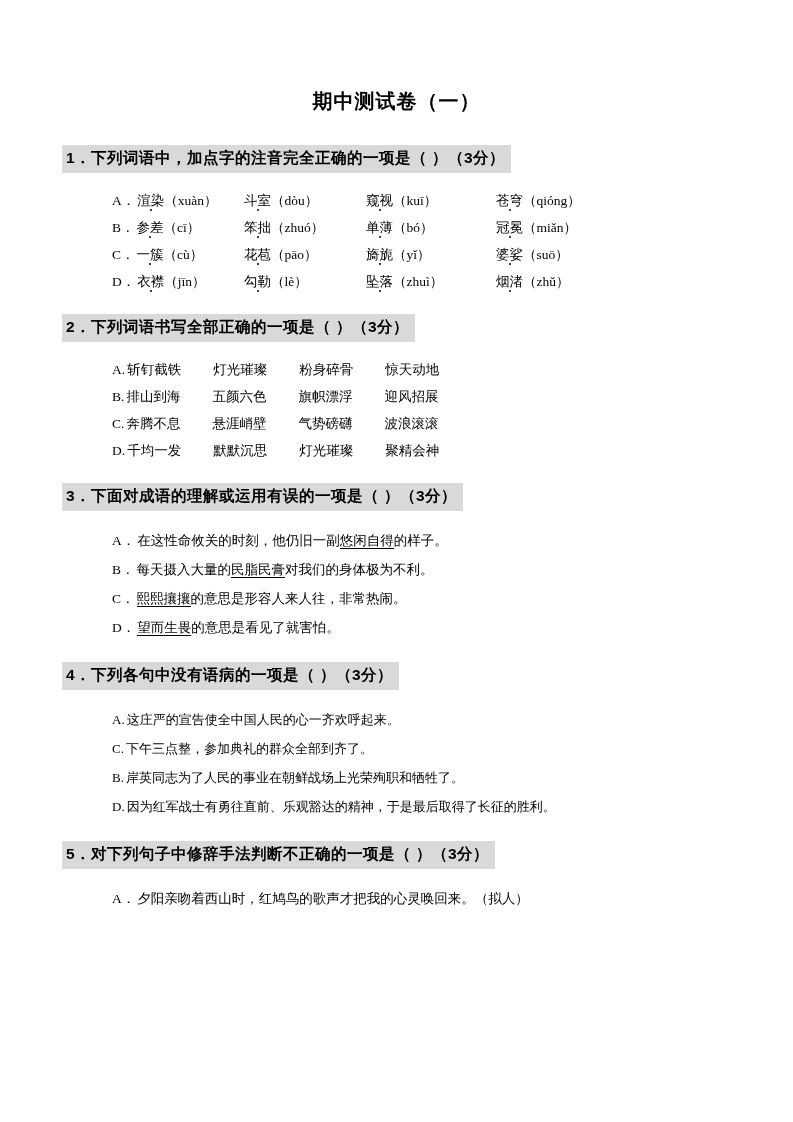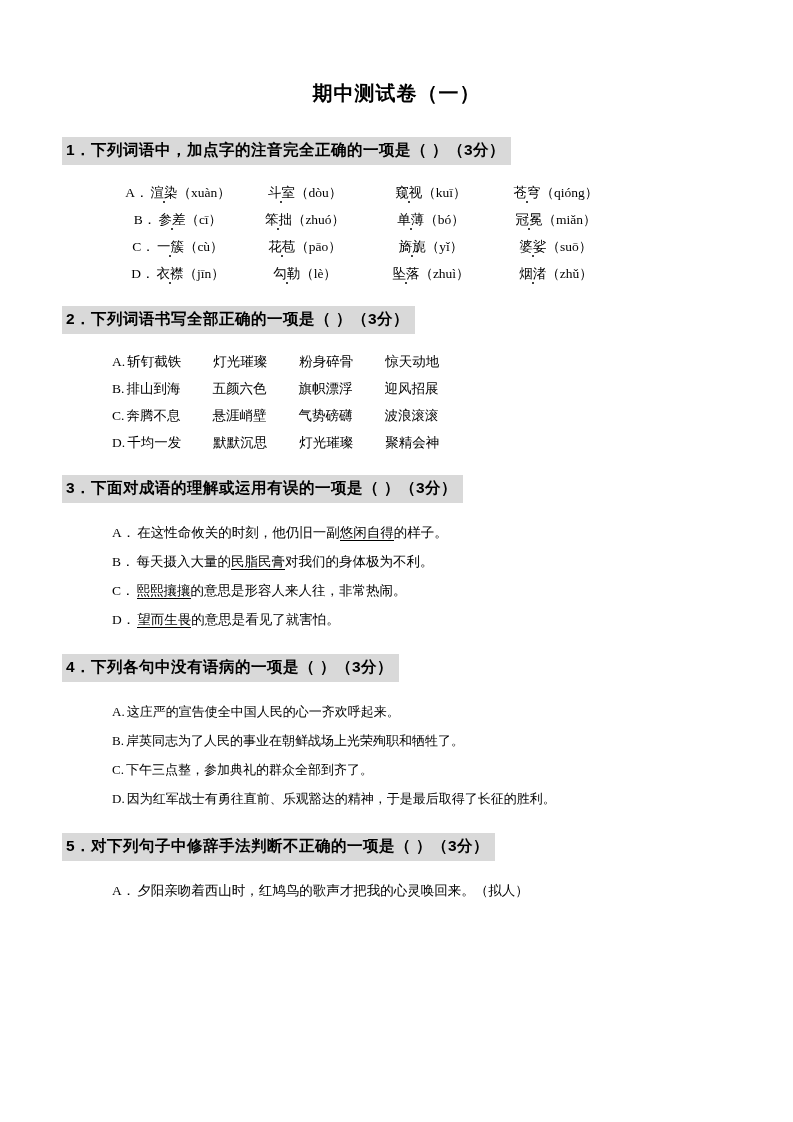--- a/index.html
+++ b/index.html
@@ -21,21 +21,21 @@
     box-sizing: border-box;
     padding: 62px 62px 0 62px;
     position: relative;
   }
   .doc-title {
     text-align: center;
     font-size: 20px;
     font-weight: bold;
     font-family: "Liberation Sans", sans-serif;
     letter-spacing: 1px;
-    margin: 18px 0 16px 0;
+    margin: 26px 0 16px 0;
   }
   .q-head {
     display: inline-block;
     background: #d9d9d9;
     font-family: "Liberation Sans", sans-serif;
     font-weight: bold;
     font-size: 15.5px;
     letter-spacing: 0.5px;
     padding: 3px 6px 4px 4px;
     margin-top: 14px;
@@ -50,21 +50,20 @@
     margin: 9px 0 9px 0;
     padding-left: 50px;
     white-space: nowrap;
   }
   .opt-row.grid {
     display: flex;
     padding-left: 50px;
   }
   .opt-cell {
     flex: 0 0 auto;
-    text-align: center;
   }
   .opt-cell.w1 { width: 132px; }
   .opt-cell.w2 { width: 122px; }
   .opt-cell.w3 { width: 130px; }
   .opt-cell.w4 { width: 120px; }
   .opt-label {
     margin-right: 2px;
   }
   .pinyin {
     font-family: "Liberation Serif", serif;
@@ -174,26 +173,26 @@
     </div>
   </div>
 
   <div class="q-block">
     <div class="q-head">4．下列各句中没有语病的一项是（    ）（3分）</div>
 
     <div class="sent-row small">
       <span class="opt-label">A.</span><span>这庄严的宣告使全中国人民的心一齐欢呼起来。</span>
     </div>
     <div class="sent-row small">
+      <span class="opt-label">C.</span><span>下午三点整，参加典礼的群众全部到齐了。</span>
+    </div>
+    <div class="sent-row small">
       <span class="opt-label">B.</span><span>岸英同志为了人民的事业在朝鲜战场上光荣殉职和牺牲了。</span>
     </div>
     <div class="sent-row small">
-      <span class="opt-label">C.</span><span>下午三点整，参加典礼的群众全部到齐了。</span>
-    </div>
-    <div class="sent-row small">
       <span class="opt-label">D.</span><span>因为红军战士有勇往直前、乐观豁达的精神，于是最后取得了长征的胜利。</span>
     </div>
   </div>
 
   <div class="q-block">
     <div class="q-head">5．对下列句子中修辞手法判断不正确的一项是（      ）（3分）</div>
 
     <div class="sent-row">
       <span class="opt-label">A．</span><span>夕阳亲吻着西山时，红鸠鸟的歌声才把我的心灵唤回来。（拟人）</span>
     </div>

